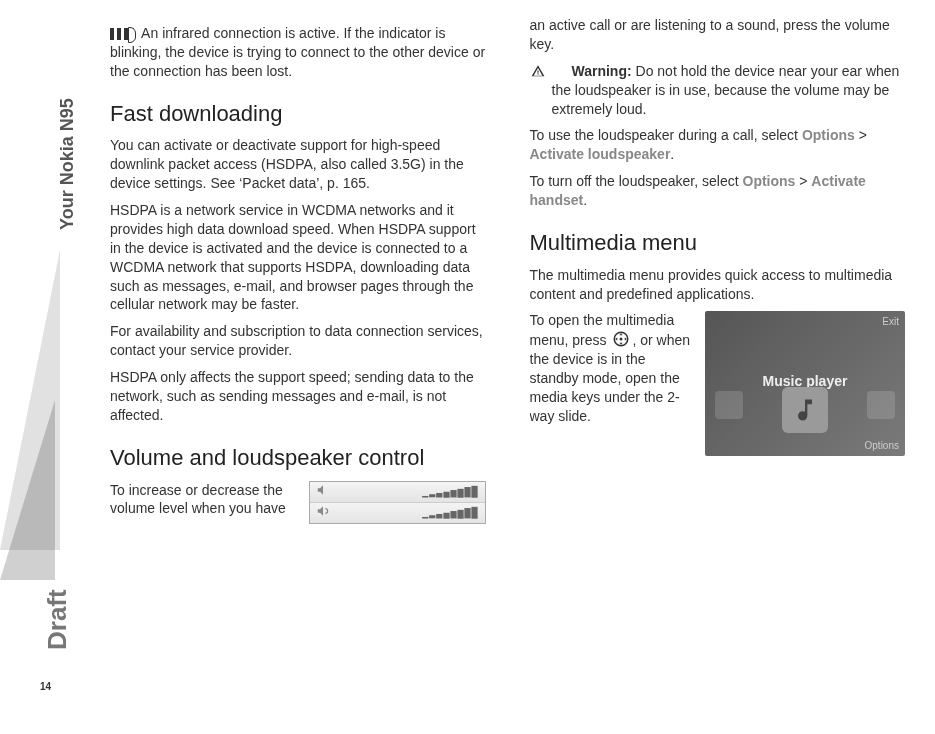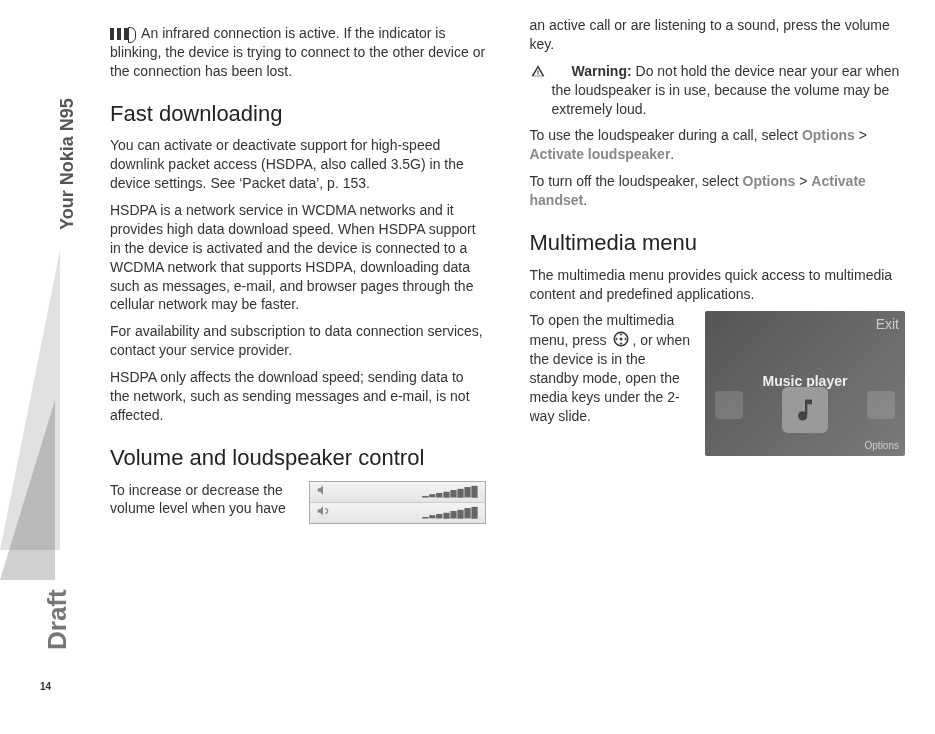--- a/index.html
+++ b/index.html
@@ -154,21 +154,21 @@
       background: linear-gradient(135deg,#555,#7a7a7a);
       position: relative;
       border-radius: 2px;
       color: #ddd;
       font-size: 11px;
     }
     .mm-title{
       position:absolute;left:50%;top:42%;transform:translateX(-50%);
       font-weight:bold;font-size:14px;color:#eee;
     }
-    .mm-exit{position:absolute;right:6px;top:4px;font-size:14px;color:#ccc}
+    .mm-exit{position:absolute;right:6px;top:4px;font-size:10px;color:#ccc}
     .mm-options{position:absolute;right:6px;bottom:4px;font-size:10px;color:#ccc}
     .mm-tile{
       position:absolute;
       left:50%;top:52%;
       transform:translateX(-50%);
       width:46px;height:46px;
       background:#9a9a9a;
       border-radius:6px;
       display:flex;align-items:center;justify-content:center;
     }
@@ -193,24 +193,24 @@
   <div class="page-number">14</div>
 
   <div class="columns">
 
     <div class="col">
       <p>
         <span class="inline-icon infrared"></span><span> An infrared connection is active. If the indicator is blinking, the device is trying to connect to the other device or the connection has been lost.</span>
       </p>
 
       <h2>Fast downloading</h2>
-      <p>You can activate or deactivate support for high-speed downlink packet access (HSDPA, also called 3.5G) in the device settings. See ‘Packet data’, p. 153.</p>
+      <p>You can activate or deactivate support for high-speed downlink packet access (HSDPA, also called 3.5G) in the device settings. See ‘Packet data’, p. 165.</p>
       <p>HSDPA is a network service in WCDMA networks and it provides high data download speed. When HSDPA support in the device is activated and the device is connected to a WCDMA network that supports HSDPA, downloading data such as messages, e-mail, and browser pages through the cellular network may be faster.</p>
       <p>For availability and subscription to data connection services, contact your service provider.</p>
-      <p>HSDPA only affects the download speed; sending data to the network, such as sending messages and e-mail, is not affected.</p>
+      <p>HSDPA only affects the support speed; sending data to the network, such as sending messages and e-mail, is not affected.</p>
 
       <h2>Volume and loudspeaker control</h2>
       <div style="overflow:auto">
         <div class="float-img volume-slider">
           <div class="vol-row">
             <span class="vol-speaker"><svg viewBox="0 0 24 24">
                   <path d="M3 9v6h4l5 5V4L7 9H3z"></path>
                 </svg></span>
             <span class="vol-bars">▁▂▃▄▅▆▇█</span>
           </div>

